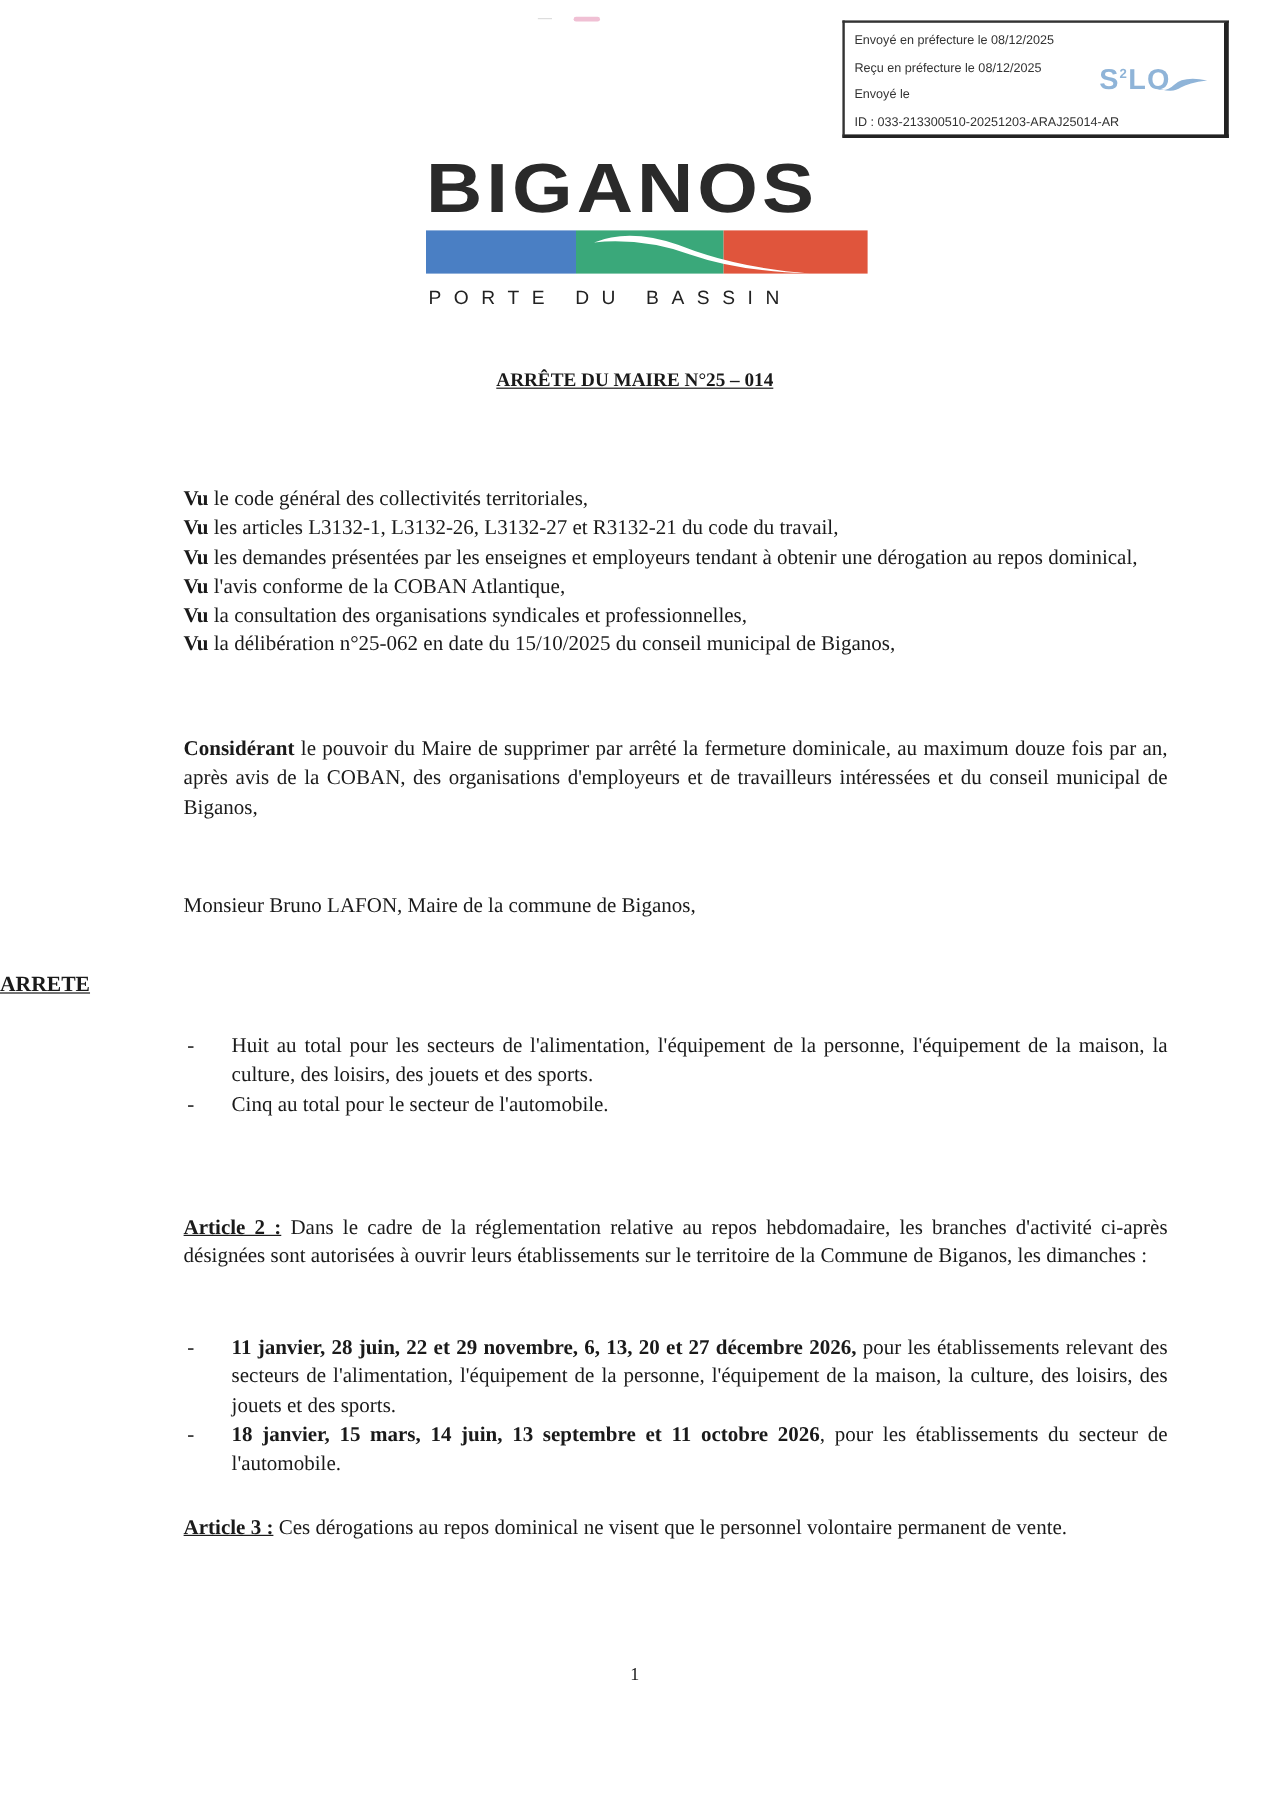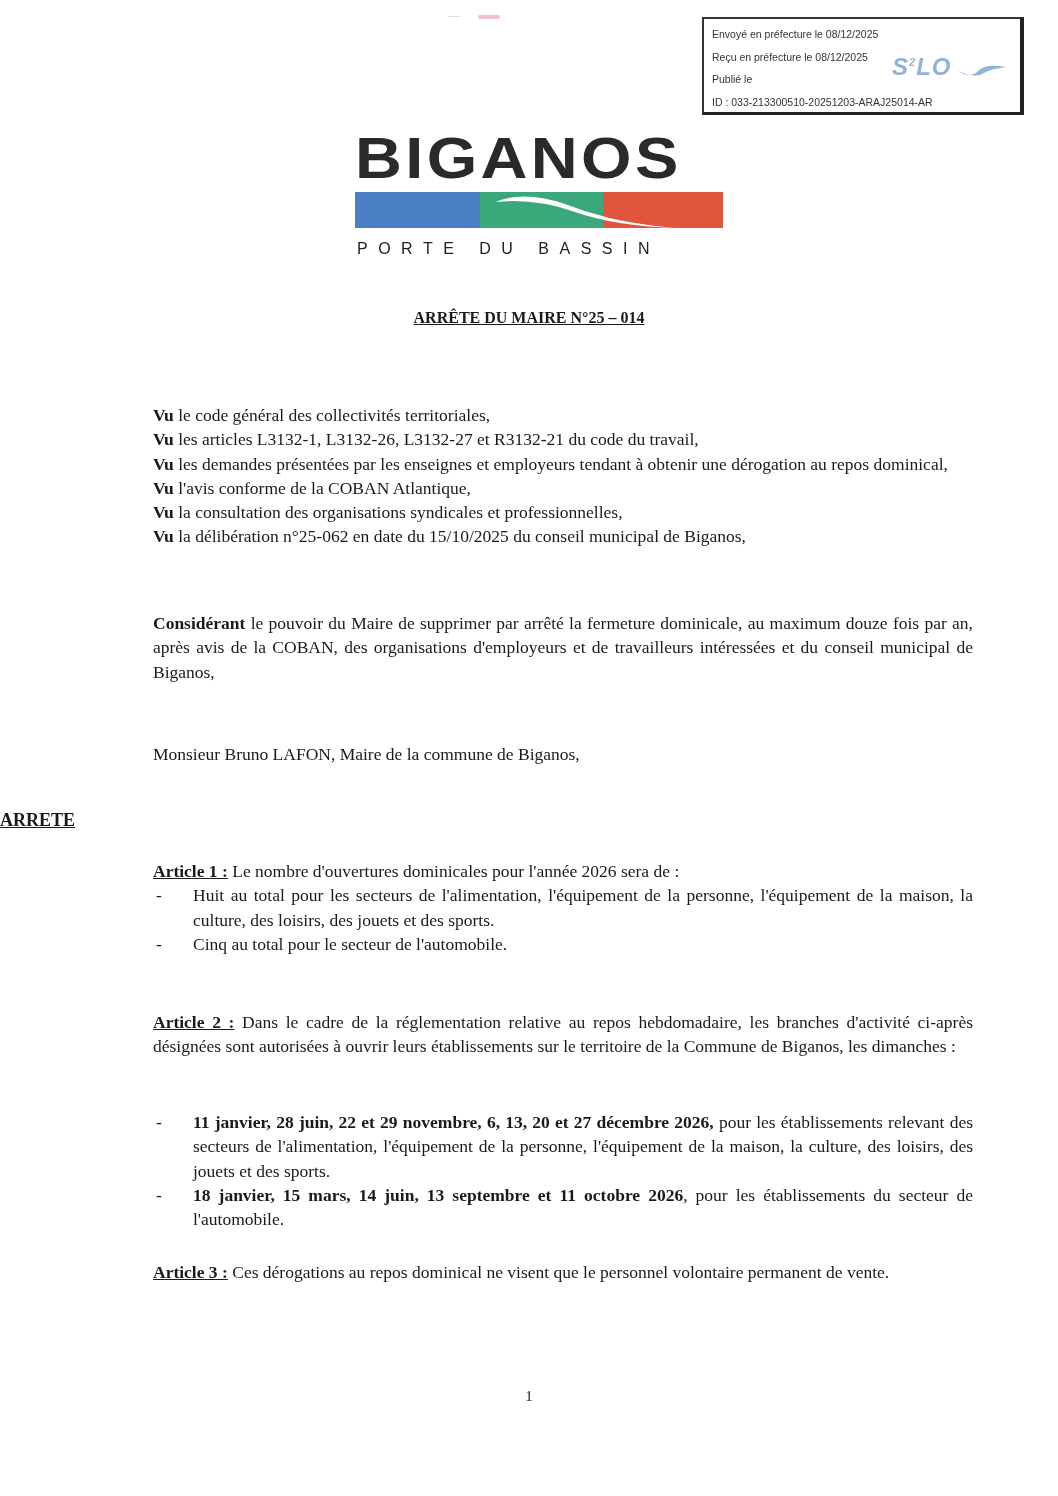--- a/index.html
+++ b/index.html
@@ -4,21 +4,21 @@
 <style>
   html, body { margin: 0; padding: 0; background: #ffffff; }
   body { width: 1058px; height: 1496px; position: relative; overflow: hidden;
          font-family: "Liberation Serif", "DejaVu Serif", serif; color: #1a1a1a; }
 
   .stamp { position: absolute; left: 702px; top: 17px; width: 322px; height: 98px;
            border: 2px solid #333; border-right: 4px solid #222; border-bottom: 3px solid #222;
            box-sizing: border-box; font-family: "Liberation Sans", "DejaVu Sans", sans-serif;
            font-size: 10.5px; color: #333; padding: 4px 0 0 8px; }
   .stamp .line { height: 22.5px; line-height: 22.5px; white-space: nowrap; }
-  .stamp .s2lo { position: absolute; left: 188px; top: 34px; font-style: italic;
+  .stamp .s2lo { position: absolute; left: 212px; top: 34px; 
                  font-weight: bold; font-size: 24px; color: #8fb4d8; letter-spacing: 1px; }
   .stamp .s2lo sup { font-size: 11px; }
   .stamp .swoosh { position: absolute; left: 252px; top: 44px; }
 
   .topmark { position: absolute; left: 448px; top: 6px; width: 60px; height: 6px; }
 
   .logo { position: absolute; left: 355px; top: 130px; width: 368px; }
   .logo .name { font-family: "Liberation Sans", "DejaVu Sans", sans-serif; font-weight: bold;
                 font-size: 58px; color: #2a2a2a; letter-spacing: 3px; line-height: 56px;
                 transform: scaleX(1.12); transform-origin: left; }
@@ -57,21 +57,21 @@
 <div class="topmark">
   <svg width="60" height="6">
       <rect x="0" y="2" width="12" height="1" fill="#ddd"></rect>
       <rect x="30" y="1" width="22" height="4" rx="2" fill="#f0c0d4"></rect>
     </svg>
 </div>
 
 <div class="stamp">
   <div class="line">Envoyé en préfecture le 08/12/2025</div>
   <div class="line">Reçu en préfecture le 08/12/2025</div>
-  <div class="line">Publié le</div>
+  <div class="line">Envoyé le</div>
   <div class="line">ID : 033-213300510-20251203-ARAJ25014-AR</div>
   <div class="s2lo"><span>S</span><sup>2</sup><span>LO</span></div>
   <svg class="swoosh" width="52" height="16" viewBox="0 0 52 16">
     <path d="M2 8 Q14 16 22 8 Q30 0 50 4 Q34 6 28 10 Q20 16 2 8Z" fill="#8fb4d8"></path>
   </svg>
 </div>
 
 <div class="logo">
   <div class="name">BIGANOS</div>
   <div class="band">
@@ -98,21 +98,20 @@
 
 <div class="body consid">
   <p><b>Considérant</b><span> le pouvoir du Maire de supprimer par arrêté la fermeture dominicale, au maximum douze fois par an, après avis de la COBAN, des organisations d'employeurs et de travailleurs intéressées et du conseil municipal de Biganos,</span></p>
 </div>
 
 <div class="body mayor">Monsieur Bruno LAFON, Maire de la commune de Biganos,</div>
 
 <div class="arrete"><span>ARRETE</span></div>
 
 <div class="body art1">
-  <p><span class="alabel">Article 1 :</span><span> Le nombre d'ouvertures dominicales pour l'année 2026 sera de :</span></p>
   <ul class="dash">
     <li>Huit au total pour les secteurs de l'alimentation, l'équipement de la personne, l'équipement de la maison, la culture, des loisirs, des jouets et des sports.</li>
     <li>Cinq au total pour le secteur de l'automobile.</li>
   </ul>
 </div>
 
 <div class="body art2">
   <p><span class="alabel">Article 2 :</span><span> Dans le cadre de la réglementation relative au repos hebdomadaire, les branches d'activité ci-après désignées sont autorisées à ouvrir leurs établissements sur le territoire de la Commune de Biganos, les dimanches :</span></p>
 </div>
 

